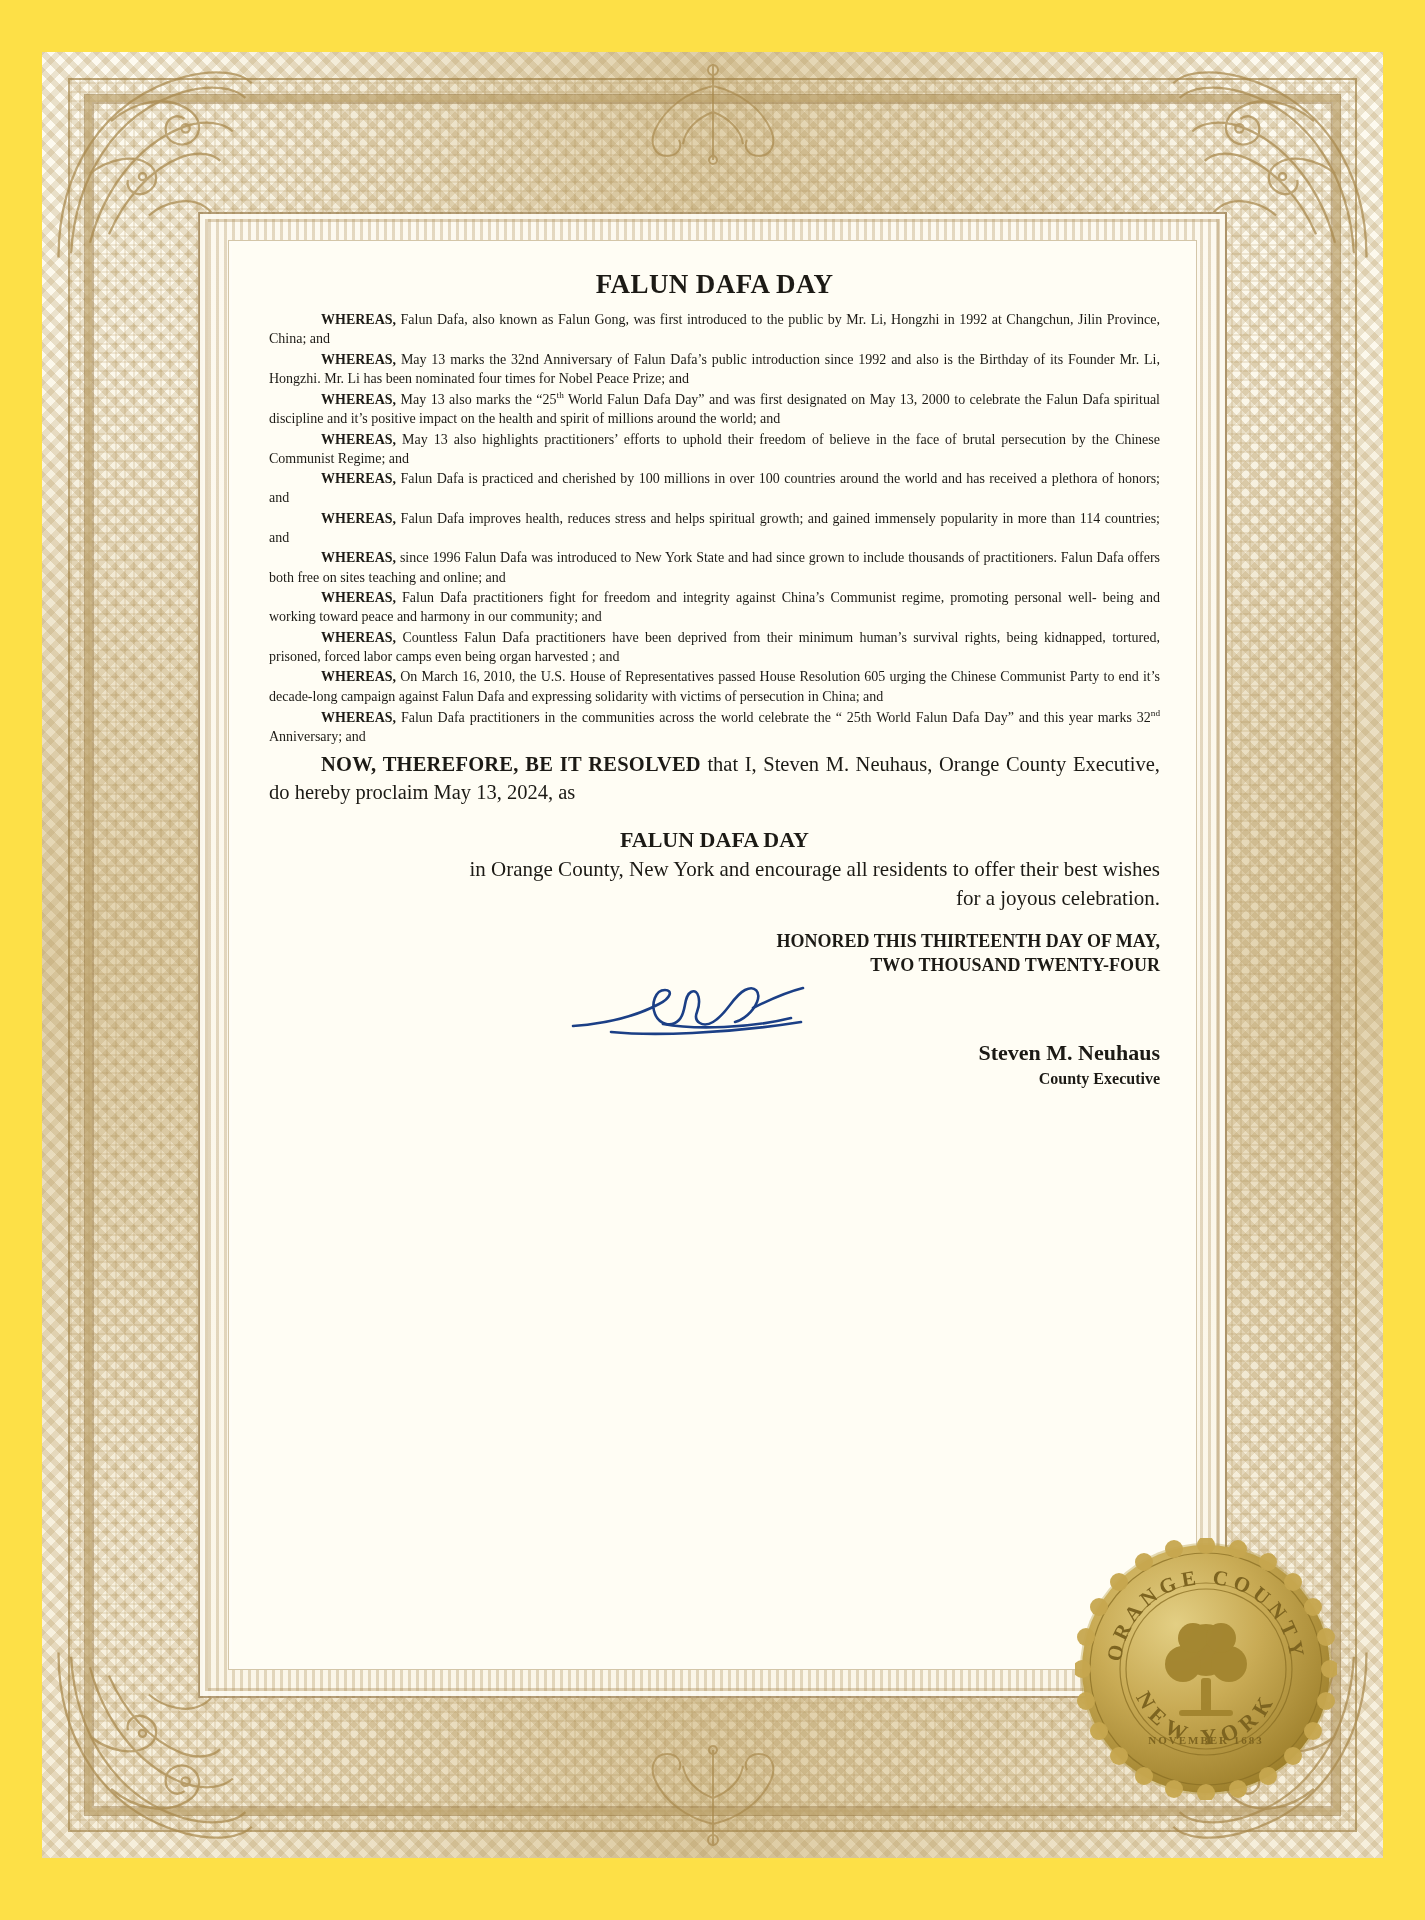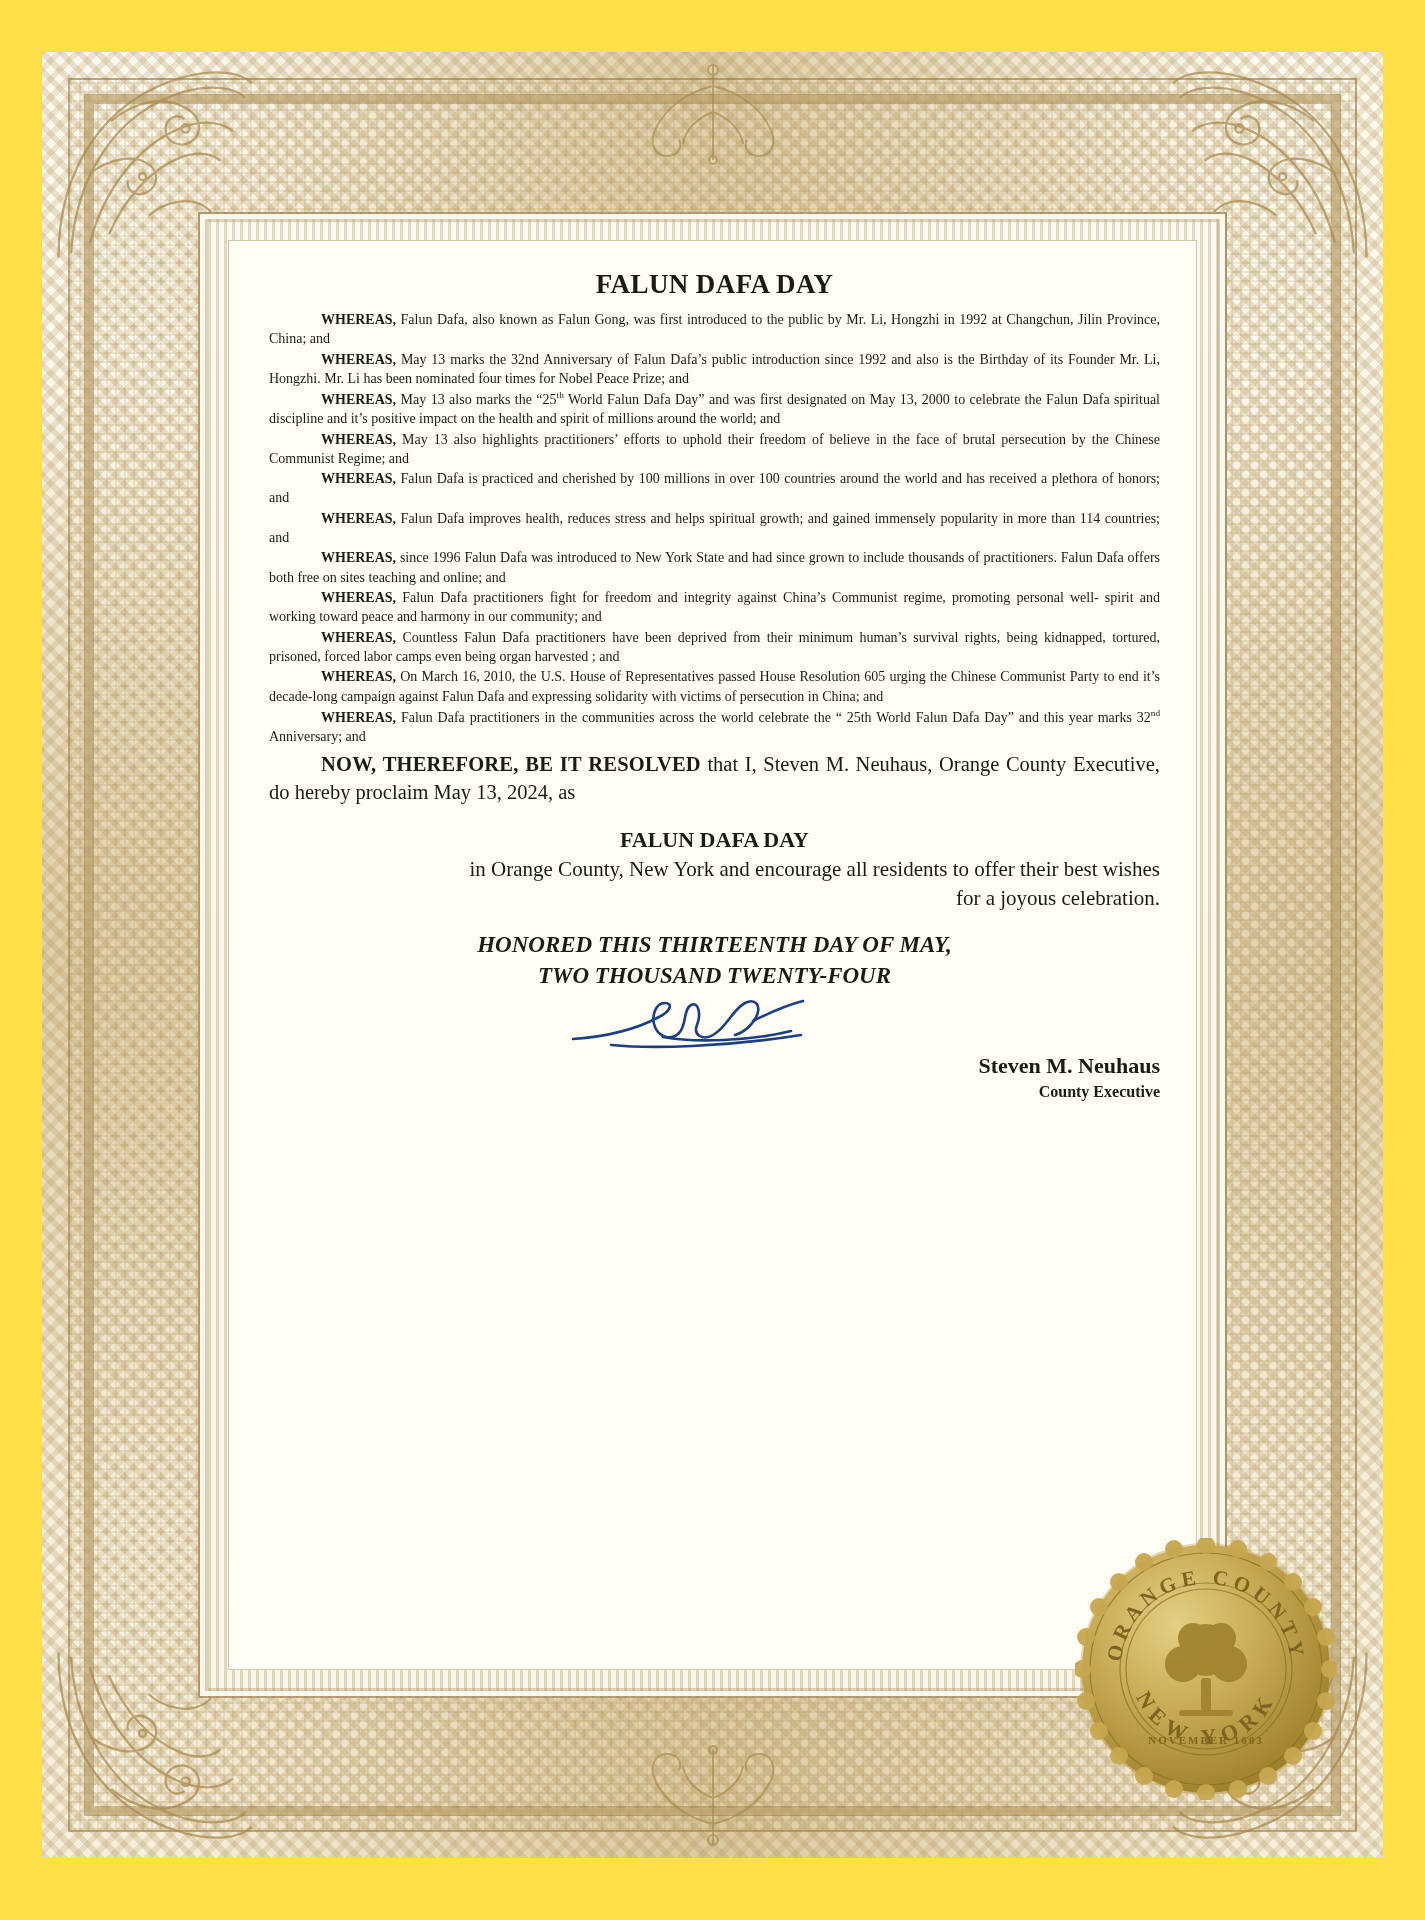--- a/index.html
+++ b/index.html
@@ -144,26 +144,25 @@
     font-weight: bold;
     font-size: 22px;
     margin: 4px 0 2px 0;
   }
   .closing {
     text-align: right;
     font-size: 21px;
     line-height: 1.38;
   }
   .honored {
-    text-align: center;
+    text-align: right;
     font-weight: bold;
-    font-size: 23px;
+    font-size: 18px;
     line-height: 1.35;
     margin-top: 16px;
-    font-style: italic;
   }
 
   .signature-block {
     position: relative;
     text-align: right;
     margin-top: 6px;
     height: 118px;
   }
   .signature-ink {
     position: absolute;
@@ -297,21 +296,21 @@
 
       <p class="clause"><b>WHEREAS,</b><span> May 13 also highlights practitioners’ efforts to uphold their freedom of believe in the face of brutal persecution by the Chinese Communist Regime; and</span></p>
 
       <p class="clause"><b>WHEREAS,</b><span> Falun Dafa is practiced and cherished by 100 millions in over 100 countries around the world and has received a plethora of honors; and</span></p>
 
 
       <p class="clause"><b>WHEREAS,</b><span> Falun Dafa improves health, reduces stress and helps spiritual growth; and gained immensely popularity in more than 114 countries; and</span></p>
 
       <p class="clause"><b>WHEREAS,</b><span> since 1996 Falun Dafa  was introduced to New York State and had since grown to include thousands of practitioners. Falun Dafa offers both free on sites teaching and online; and</span></p>
 
-      <p class="clause"><b>WHEREAS,</b><span> Falun Dafa practitioners fight for freedom and integrity against China’s Communist regime, promoting personal well- spirit and working toward peace and harmony in our community; and</span></p>
+      <p class="clause"><b>WHEREAS,</b><span> Falun Dafa practitioners fight for freedom and integrity against China’s Communist regime, promoting personal well- being and working toward peace and harmony in our community; and</span></p>
 
       <p class="clause"><b>WHEREAS,</b><span> Countless Falun Dafa practitioners have been deprived from their minimum human’s survival rights, being kidnapped, tortured, prisoned, forced labor camps even being organ harvested ; and</span></p>
 
       <p class="clause"><b>WHEREAS,</b><span> On March 16, 2010, the U.S. House of Representatives passed House Resolution 605 urging the Chinese Communist Party to end it’s decade-long campaign against Falun Dafa and expressing solidarity with victims of persecution in China; and</span></p>
 
       <p class="clause"><b>WHEREAS,</b><span> Falun Dafa practitioners in the communities across the world celebrate the “ 25th World Falun Dafa Day” and this year marks 32<sup>nd</sup> Anniversary; and</span></p>
 
       <p class="resolve"><b>NOW, THEREFORE, BE IT RESOLVED</b><span> that I, Steven M. Neuhaus, Orange County Executive, do hereby proclaim May 13, 2024, as</span></p>
 
       <div class="proclaim-title">FALUN DAFA DAY</div>

